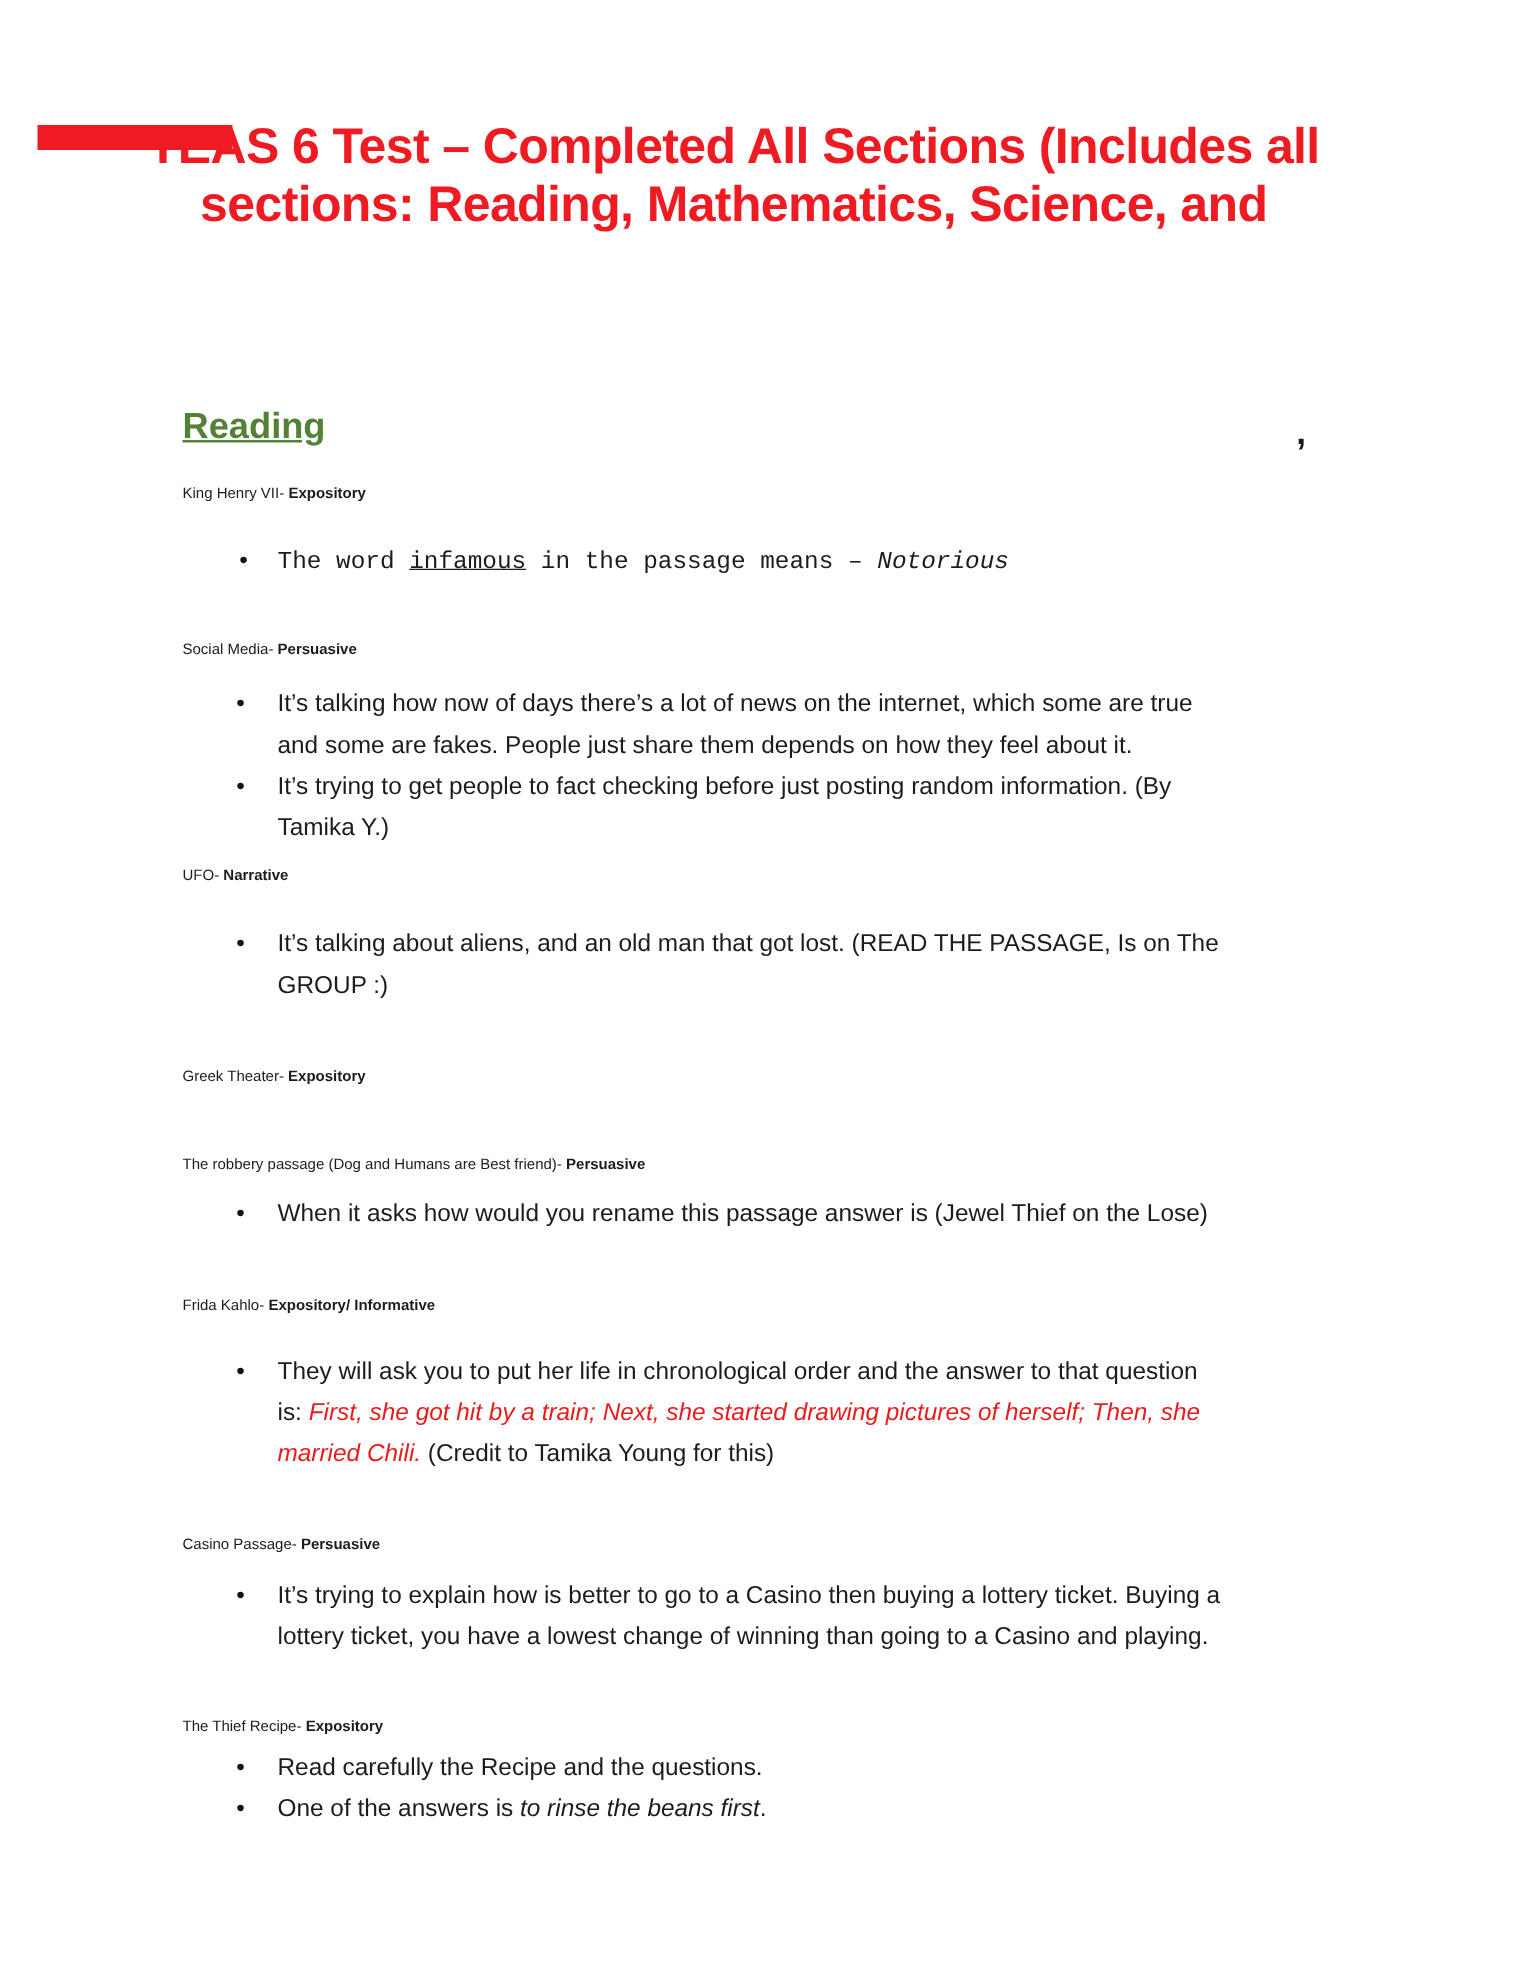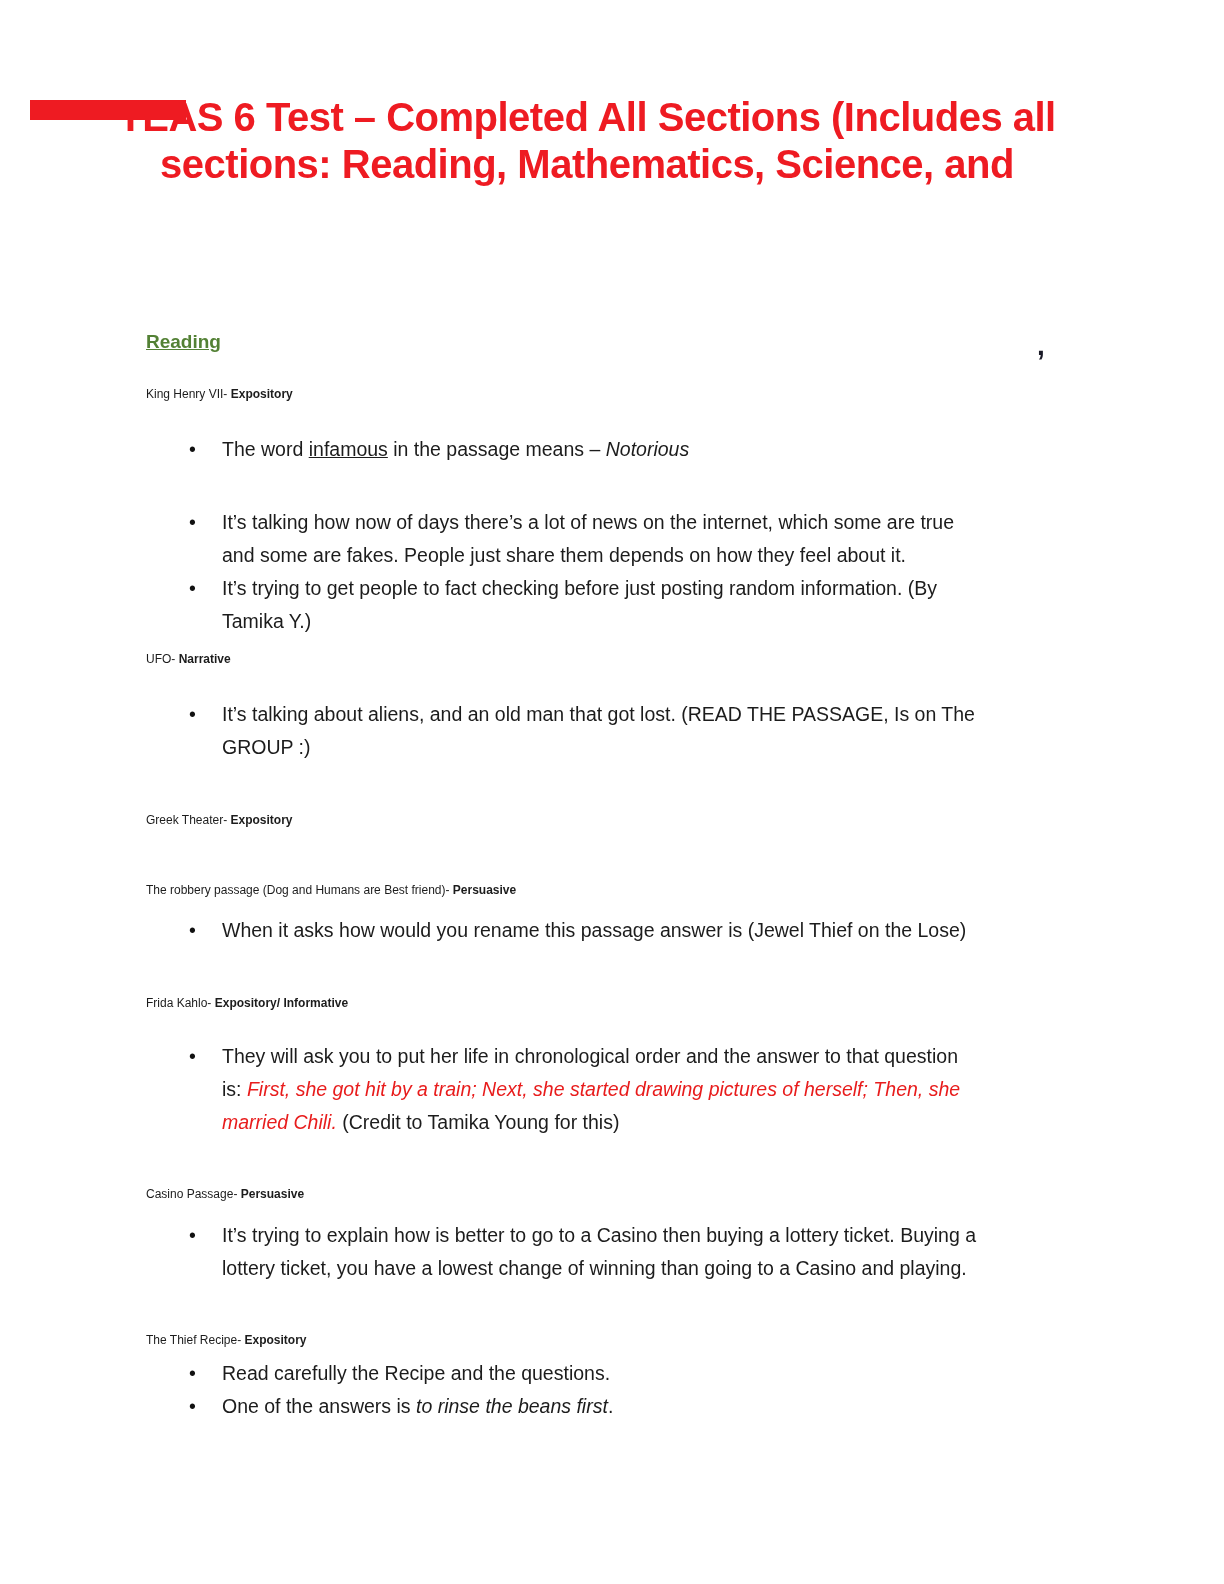--- a/index.html
+++ b/index.html
@@ -24,21 +24,21 @@
     color:var(--accent-red,#ee1b22);
   }
   .title .tline{display:block;white-space:nowrap;}
   .stray-comma{
     position:absolute;left:1037px;top:236px;
     font-size:28px;font-weight:bold;color:#191926;
   }
   .content{padding:0 110px 0 146px;}
   .reading{
     margin:140px 0 0 0;
-    font-size:19px;line-height:27px;font-weight:bold;
+    font-size:29px;line-height:27px;font-weight:bold;
     color:var(--accent-green,#538135);
     text-decoration:underline;
   }
   .shead{
     margin:0;font-size:12px;line-height:27px;font-weight:normal;
   }
   .bullets{
     list-style:none;margin:0;padding:0;
   }
   .bullets li{
@@ -68,25 +68,26 @@
     <span class="tline">sections: Reading, Mathematics, Science, and</span>
   </h1>
 
   <div class="stray-comma">,</div>
 
   <div class="content">
     <h2 class="reading">Reading</h2>
     <div id="sections">
         <section style="margin-top: 26px;">
           <h3 class="shead"><span>King Henry VII- </span><span class="run-b">Expository</span></h3>
-          <ul class="bullets" style="margin-top: 25px;">
+          <ul class="bullets" style="margin-top: 25px; font-family: Liberation Mono, monospace;">
             <li><span>The word </span><span class="run-u">infamous</span><span> in the passage means – </span><span class="run-i">Notorious</span></li>
           </ul>
         </section>
         <section style="margin-top: 40px;">
+          <h3 class="shead"><span>Social Media- </span><span class="run-b">Persuasive</span></h3>
           <ul class="bullets" style="margin-top: 14px;">
             <li><span>It’s talking how now of days there’s a lot of news on the internet, which some are true</span><br><span>and some are fakes. People just share them depends on how they feel about it.</span></li>
             <li><span>It’s trying to get people to fact checking before just posting random information. (By</span><br><span>Tamika Y.)</span></li>
           </ul>
         </section>
         <section style="margin-top: 8px;">
           <h3 class="shead"><span>UFO- </span><span class="run-b">Narrative</span></h3>
           <ul class="bullets" style="margin-top: 25px;">
             <li><span>It’s talking about aliens, and an old man that got lost. (READ THE PASSAGE, Is on The</span><br><span>GROUP :)</span></li>
           </ul>

